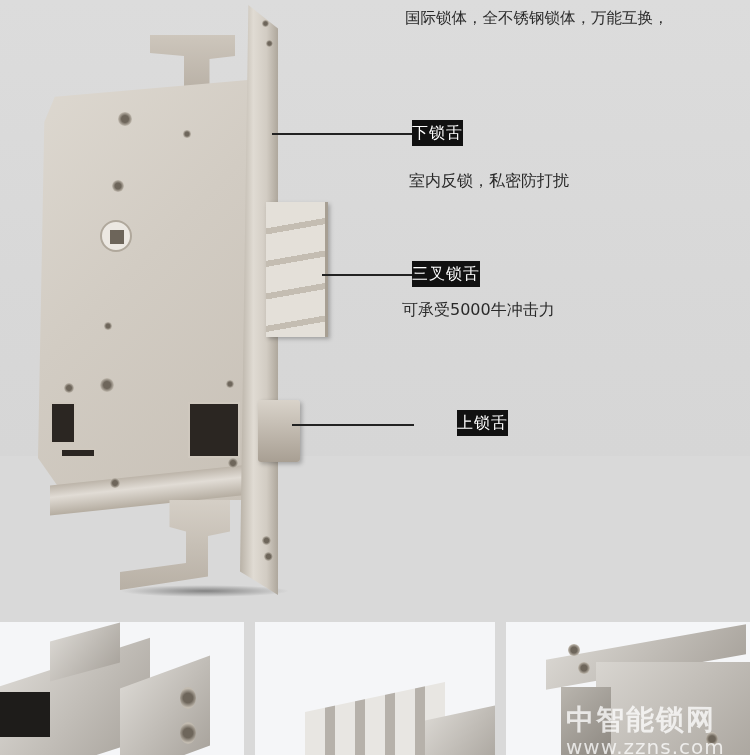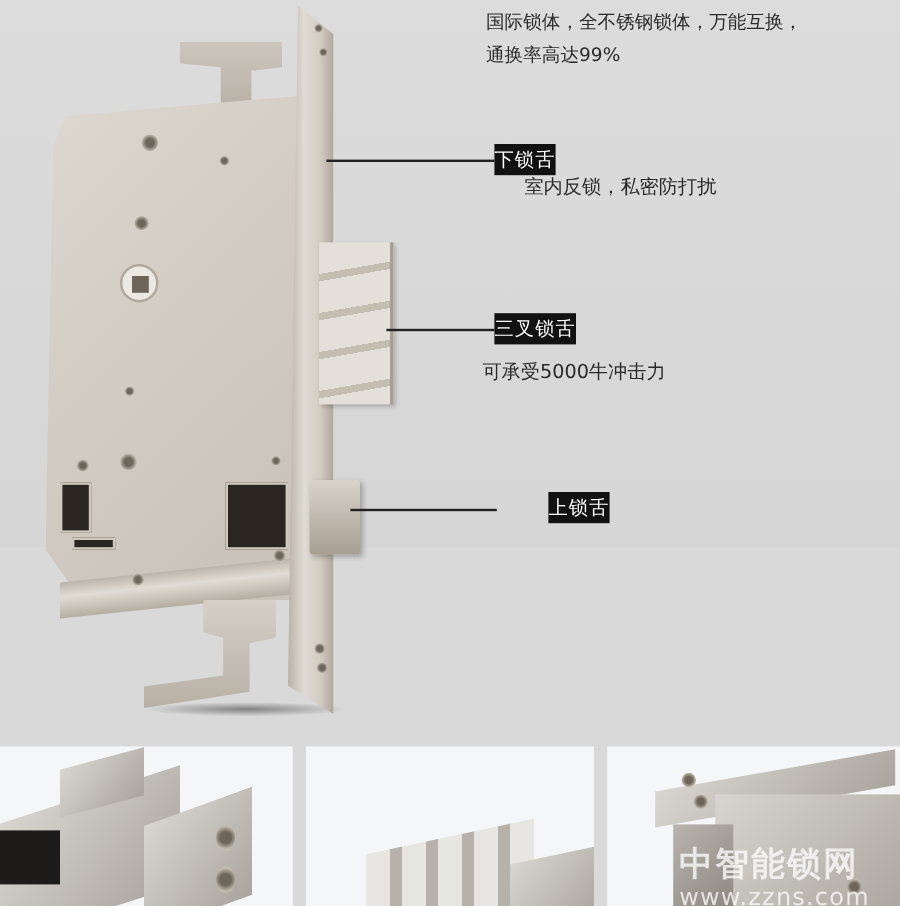--- a/index.html
+++ b/index.html
@@ -128,26 +128,25 @@
     <div class="cutout" style="left:50px;top:402px;width:26px;height:42px;"></div>
     <div class="cutout" style="left:60px;top:448px;width:36px;height:10px;"></div>
     <div class="cutout" style="left:188px;top:402px;width:52px;height:56px;"></div>
 
     <div class="bolt-block"></div>
     <div class="latch"></div>
   </div>
 
   <div class="intro">
     <div>国际锁体，全不锈钢锁体，万能互换，</div>
-    <div>通换率高达99%</div>
   </div>
 
   <div class="callout-line" style="left:272px;top:133px;width:140px;"></div>
   <div class="callout-tag" style="left:412px;top:120px;">下锁舌</div>
-  <div class="callout-desc" style="left:409px;top:146px;margin-left:28px;">室内反锁，私密防打扰</div>
+  <div class="callout-desc" style="left:409px;top:171px;">室内反锁，私密防打扰</div>
 
   <div class="callout-line" style="left:322px;top:274px;width:90px;"></div>
   <div class="callout-tag" style="left:412px;top:261px;">三叉锁舌</div>
   <div class="callout-desc" style="left:402px;top:300px;">可承受5000牛冲击力</div>
 
   <div class="callout-line" style="left:292px;top:424px;width:122px;"></div>
   <div class="callout-tag" style="left:414px;top:410px;margin-left:43px;">上锁舌</div>
 </div>
 
 <div class="thumb t1">

